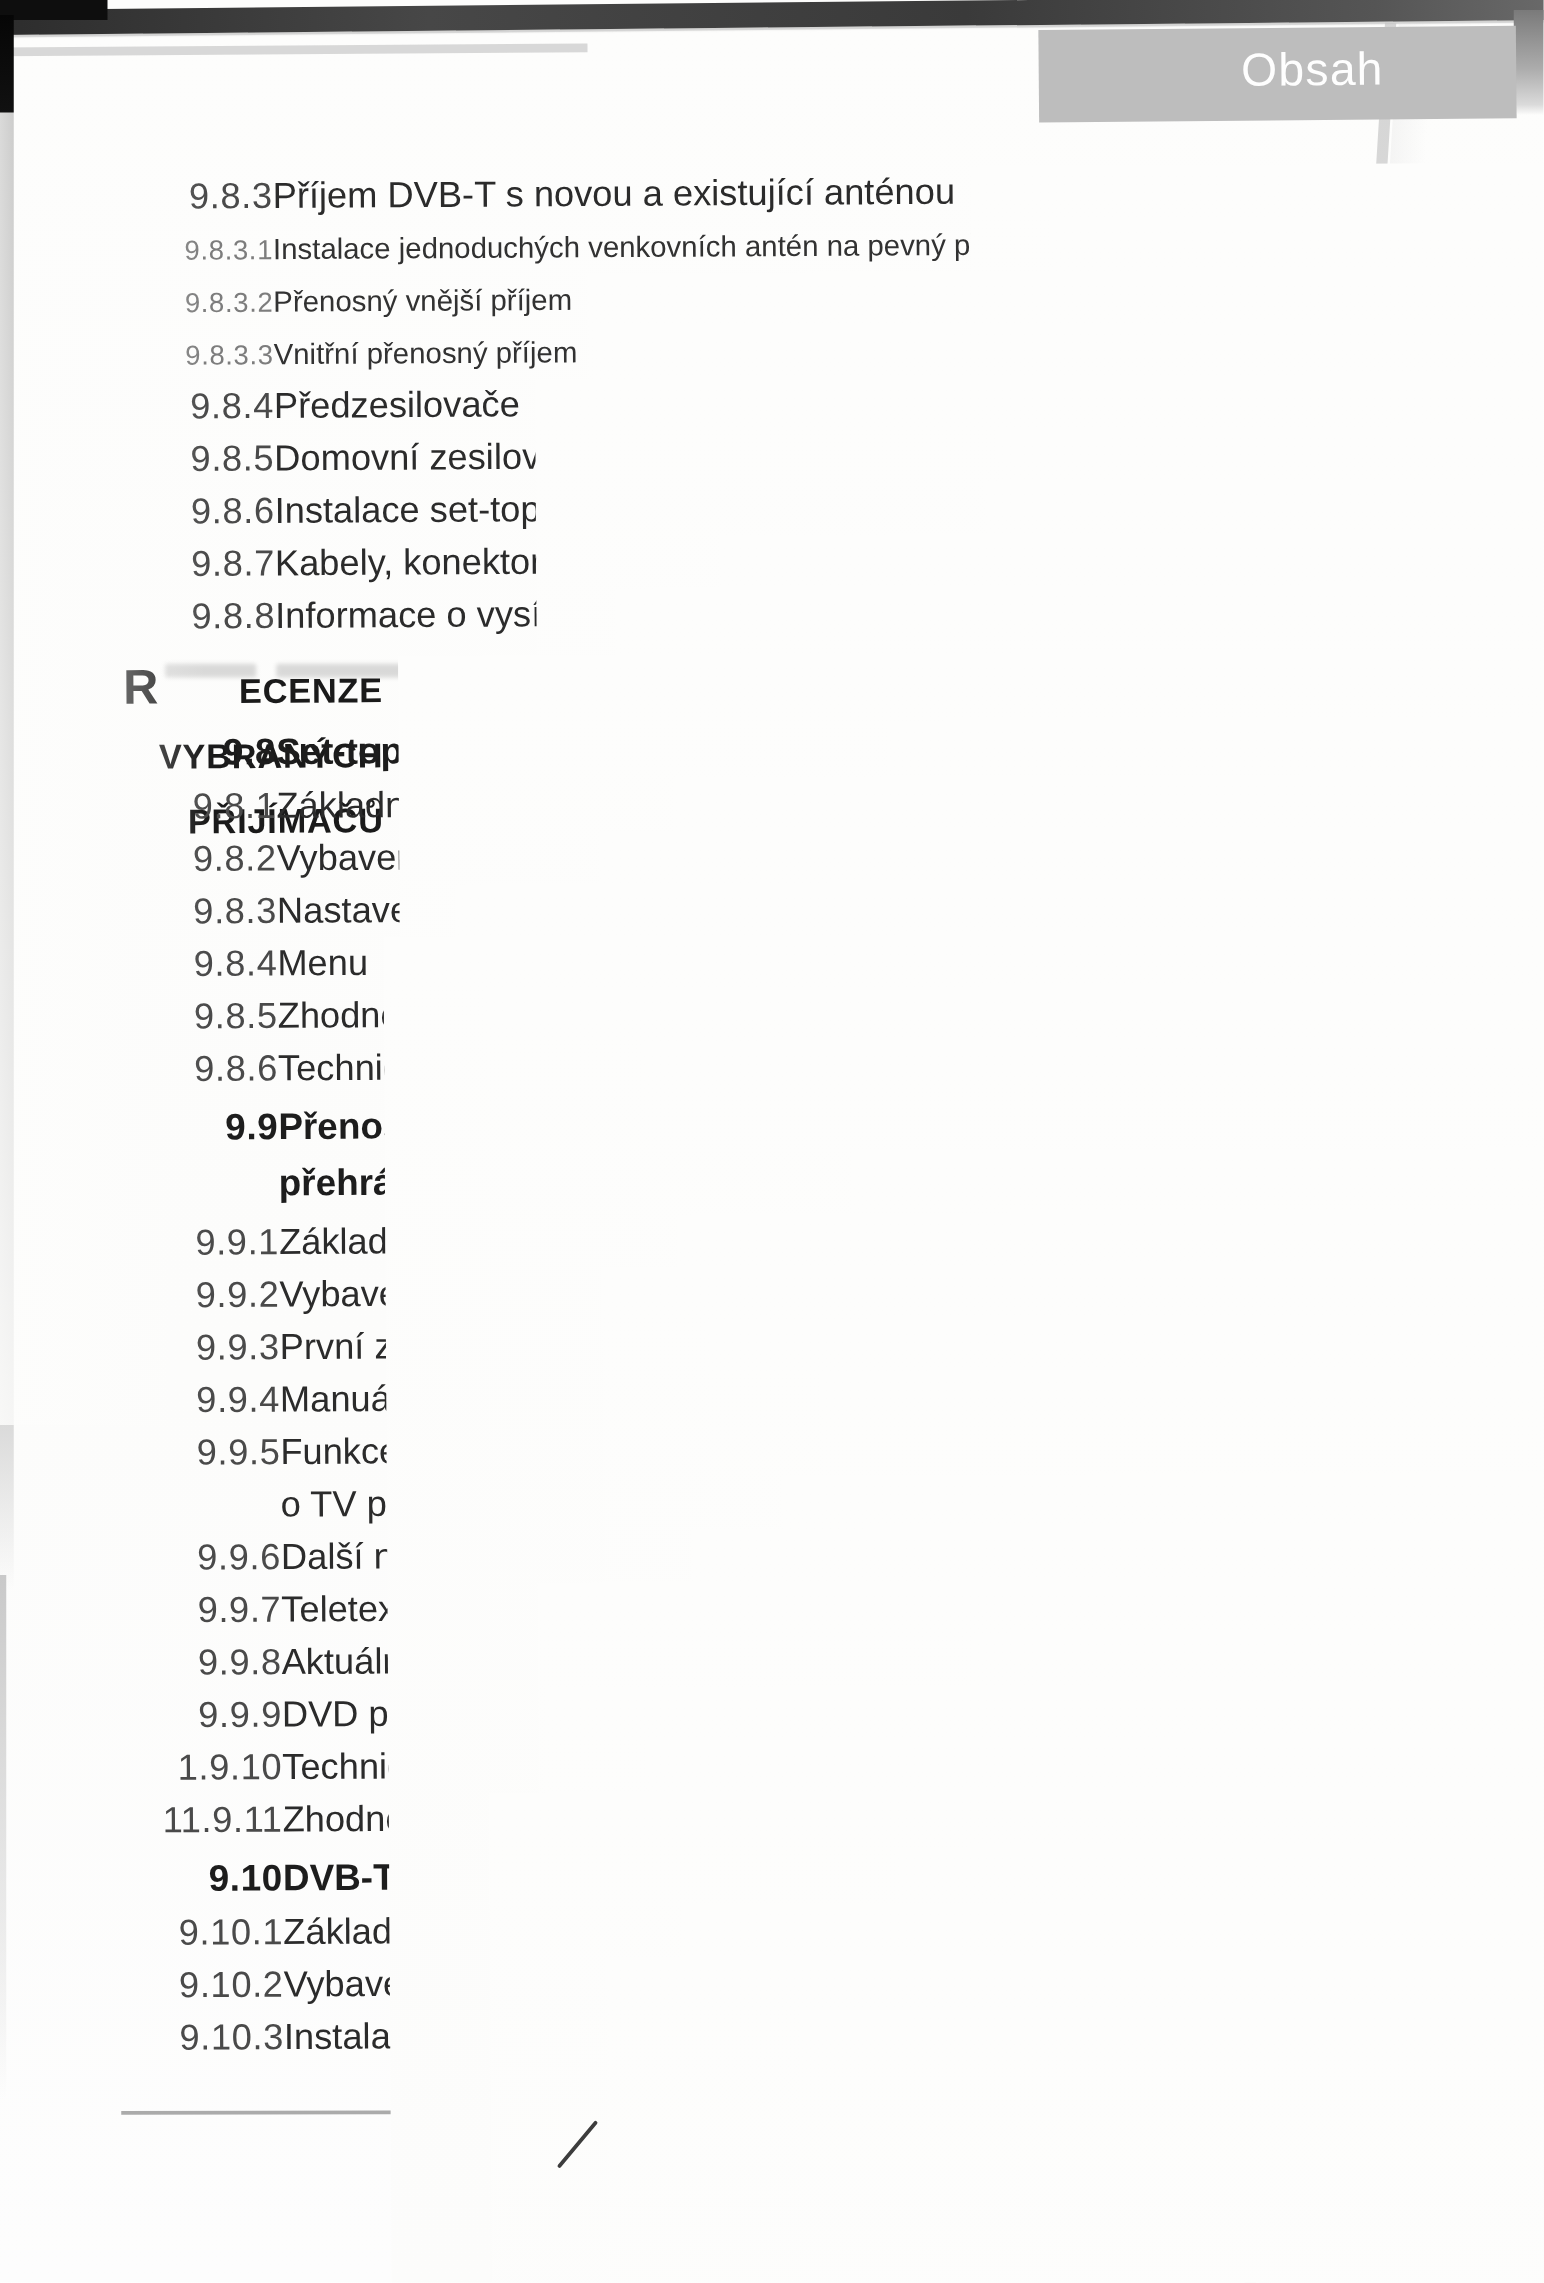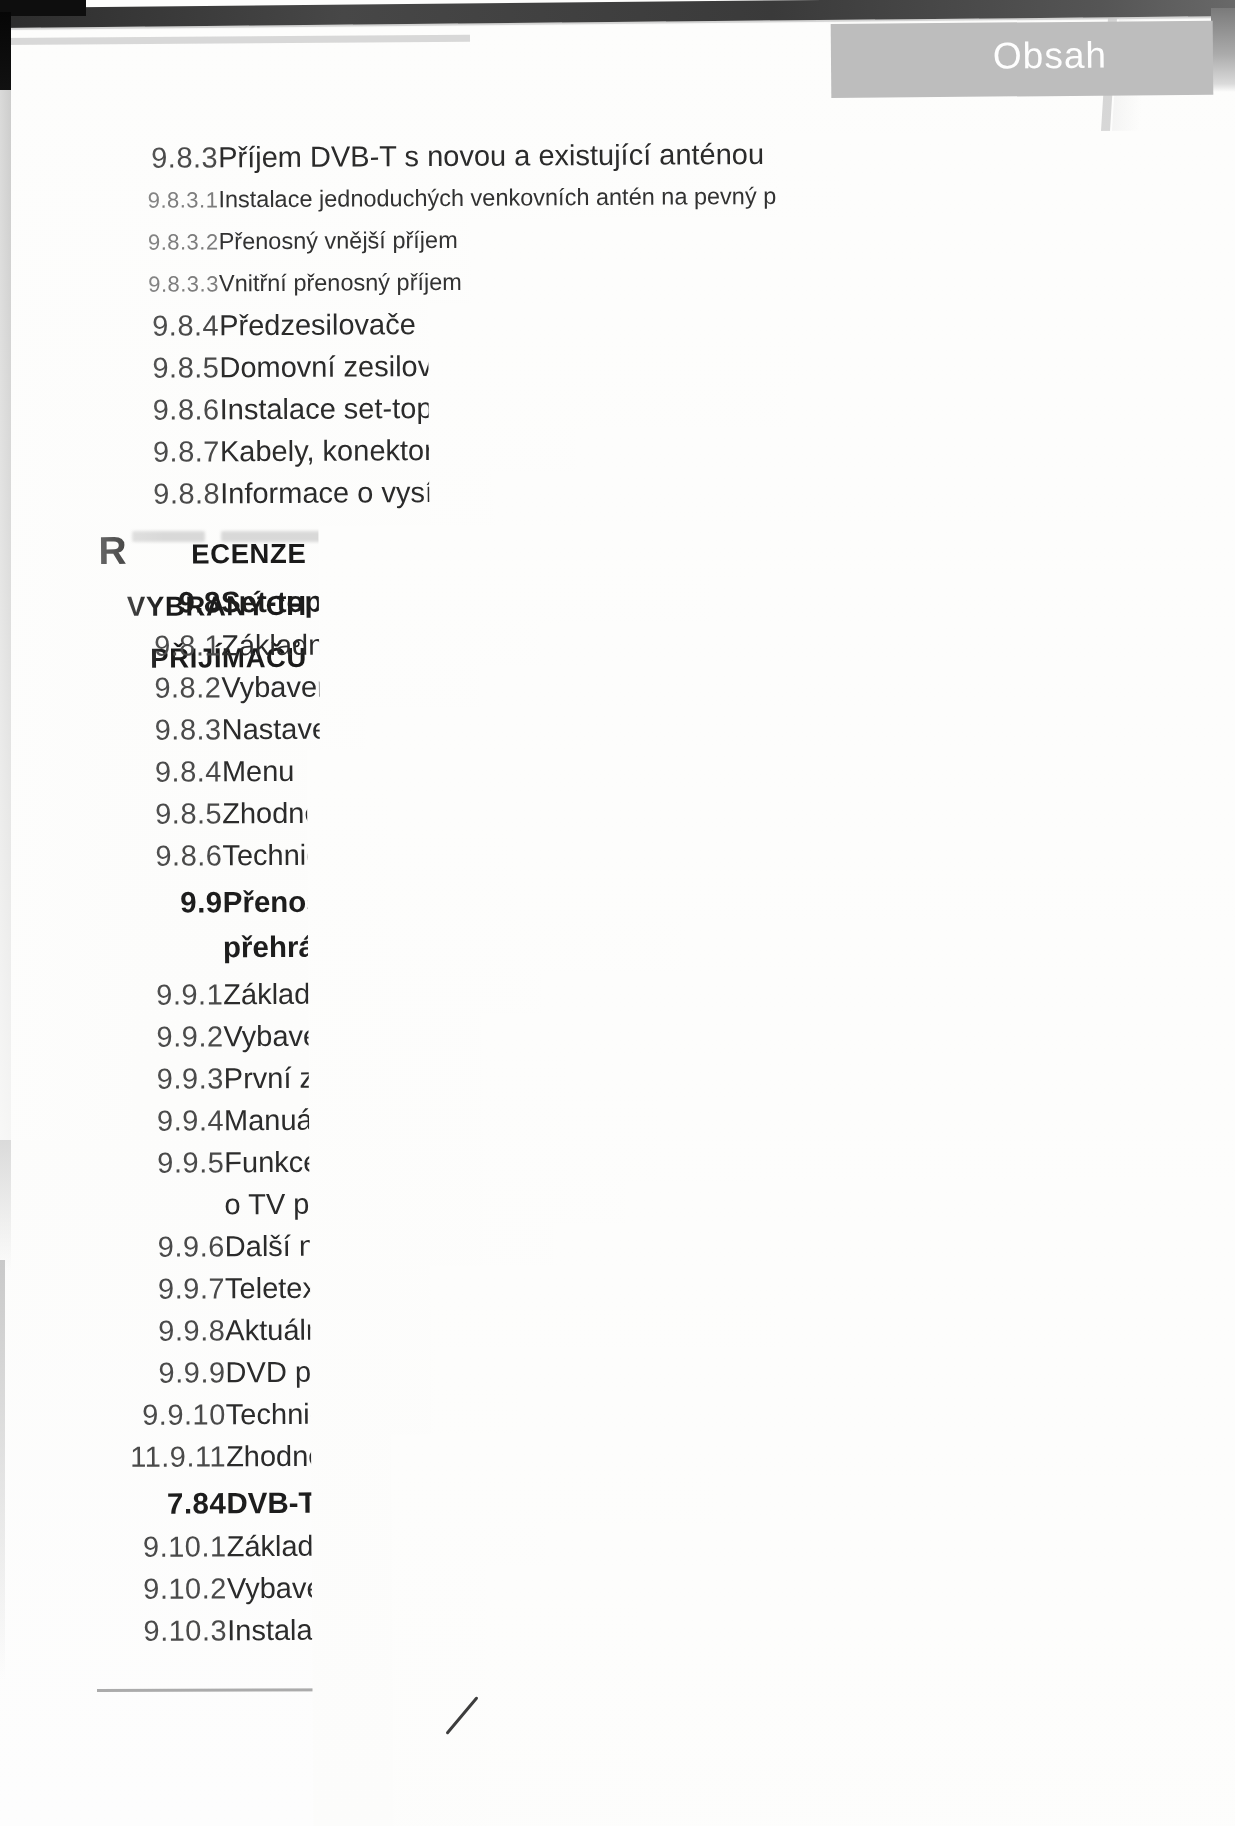--- a/index.html
+++ b/index.html
@@ -274,33 +274,33 @@
         <span class="leader"></span>
         <span class="page">250</span>
       </div>
       <div class="row r-main">
         <span class="num">9.9.9</span>
         <span class="title">DVD přehrávač</span>
         <span class="leader"></span>
         <span class="page">251</span>
       </div>
       <div class="row r-main">
-        <span class="num">9.9.10</span>
+        <span class="num">1.9.10</span>
         <span class="title">Technické specifikace</span>
         <span class="leader"></span>
         <span class="page">251</span>
       </div>
       <div class="row r-main">
         <span class="num">11.9.11</span>
         <span class="title">Zhodnocení</span>
         <span class="leader"></span>
         <span class="page">252</span>
       </div>
       <div class="row r-bold">
-        <span class="num">7.84</span>
+        <span class="num">9.10</span>
         <span class="title">DVB-T přijímač ve tvaru USB klíče</span>
         <span class="leader"></span>
         <span class="page">252</span>
       </div>
       <div class="row r-main">
         <span class="num">9.10.1</span>
         <span class="title">Základní charakteristika</span>
         <span class="leader"></span>
         <span class="page">252</span>
       </div>

